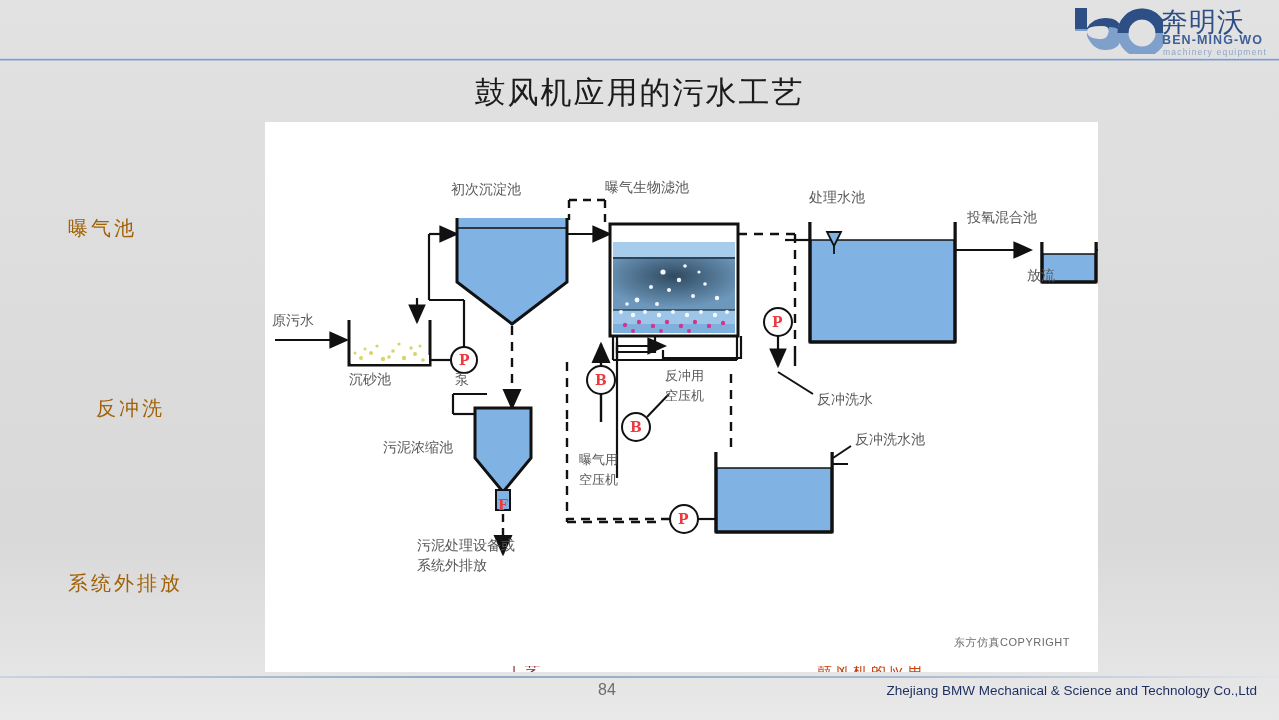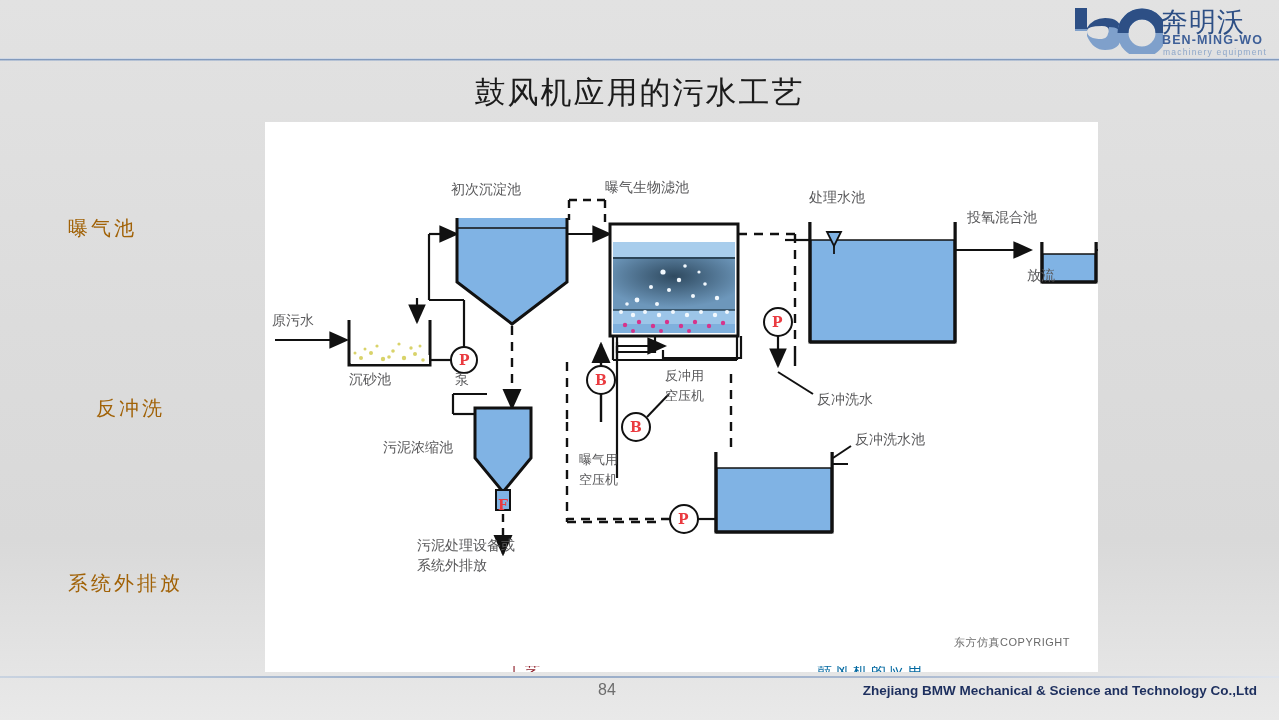--- a/index.html
+++ b/index.html
@@ -57,33 +57,33 @@
     position:absolute;right:28px;bottom:22px;
     font-size:11px;color:#6a6a6a;letter-spacing:.5px;white-space:nowrap;
   }
   .cutstrip{
     position:absolute;left:12px;bottom:0;width:674px;height:6px;overflow:hidden;
   }
   .cutstrip span{
     position:absolute;bottom:-9px;left:230px;
     font-size:15px;color:#8d1b26;letter-spacing:3px;white-space:nowrap;
   }
-  .cutstrip span.two{left:540px;color:#0369a1;margin-top:44px;}
+  .cutstrip span.two{left:540px;color:#c2410c;margin-top:44px;}
   
   .footer-rule{
     position:absolute;left:0;top:676px;width:1279px;height:2px;
     background:linear-gradient(90deg,#c9d3e0 0%,#94a9c6 35%,#aab9d0 70%,#dfe4ec 100%);
   }
   .page-no{
     position:absolute;left:598px;top:681px;
     font-size:16px;color:#6d6d6d;
   }
   .company{
     position:absolute;right:22px;top:683px;
-    font-size:13.5px;font-weight:bold;color:#1d2f5e;white-space:nowrap;
+    font-size:13.5px;font-weight:normal;color:#1d2f5e;white-space:nowrap;
   }
   .lbl{font-family:"DejaVu Sans","Liberation Sans",sans-serif;fill:#58585a;font-size:14px;}
   .lbl-sm{font-family:"DejaVu Sans","Liberation Sans",sans-serif;fill:#58585a;font-size:13px;}
   .sym{font-family:"DejaVu Serif","Liberation Serif",serif;fill:#ea3b40;font-size:14px;font-weight:bold;}
 </style>
 </head>
 <body>
 
 <div class="header-rule"></div>
 

